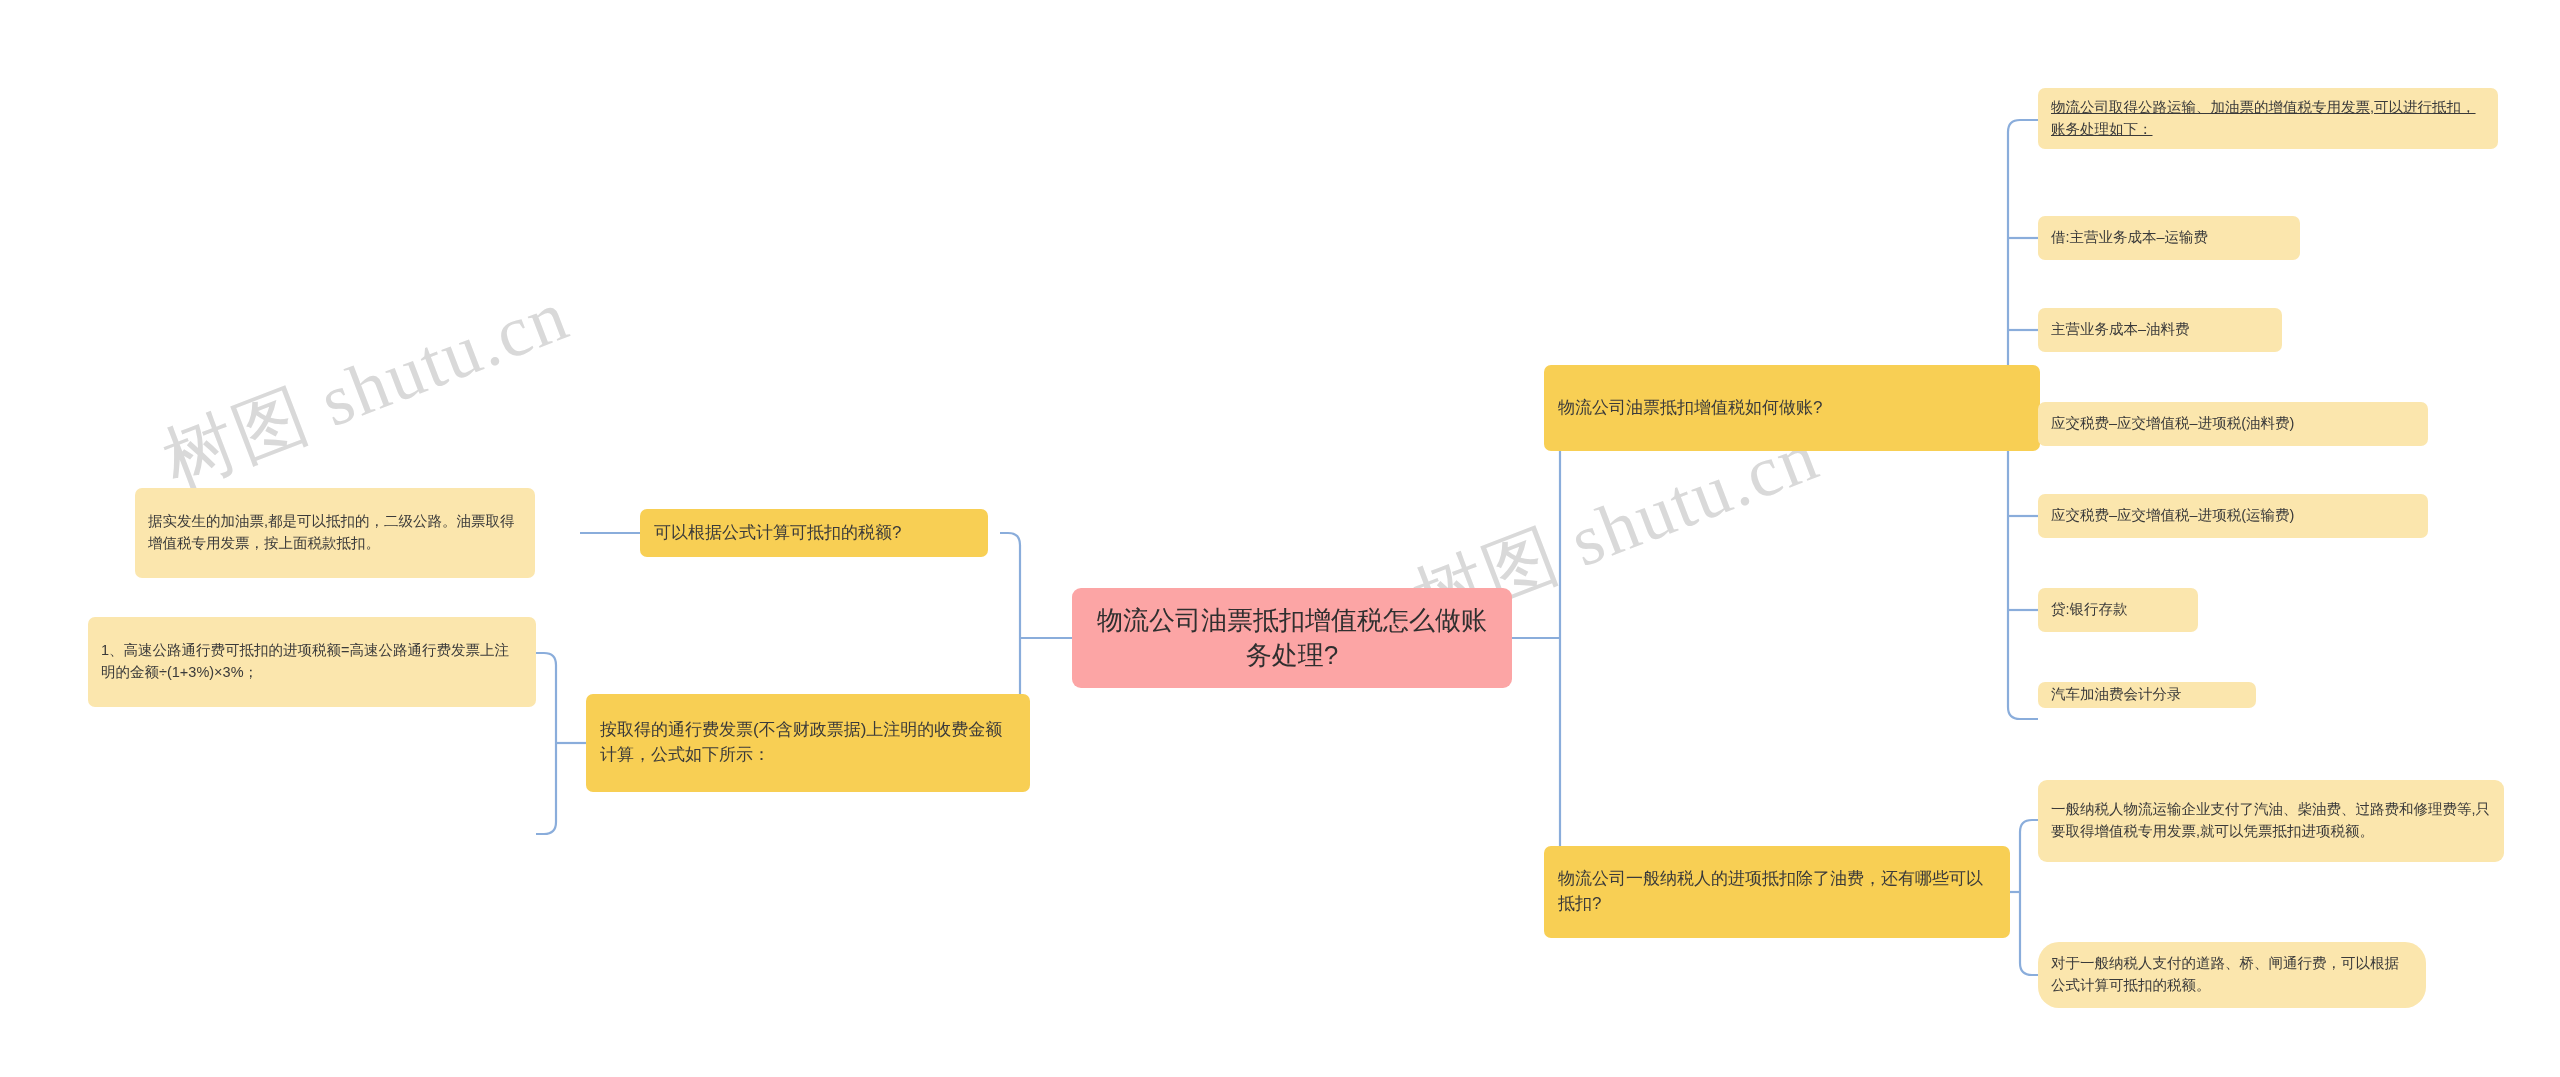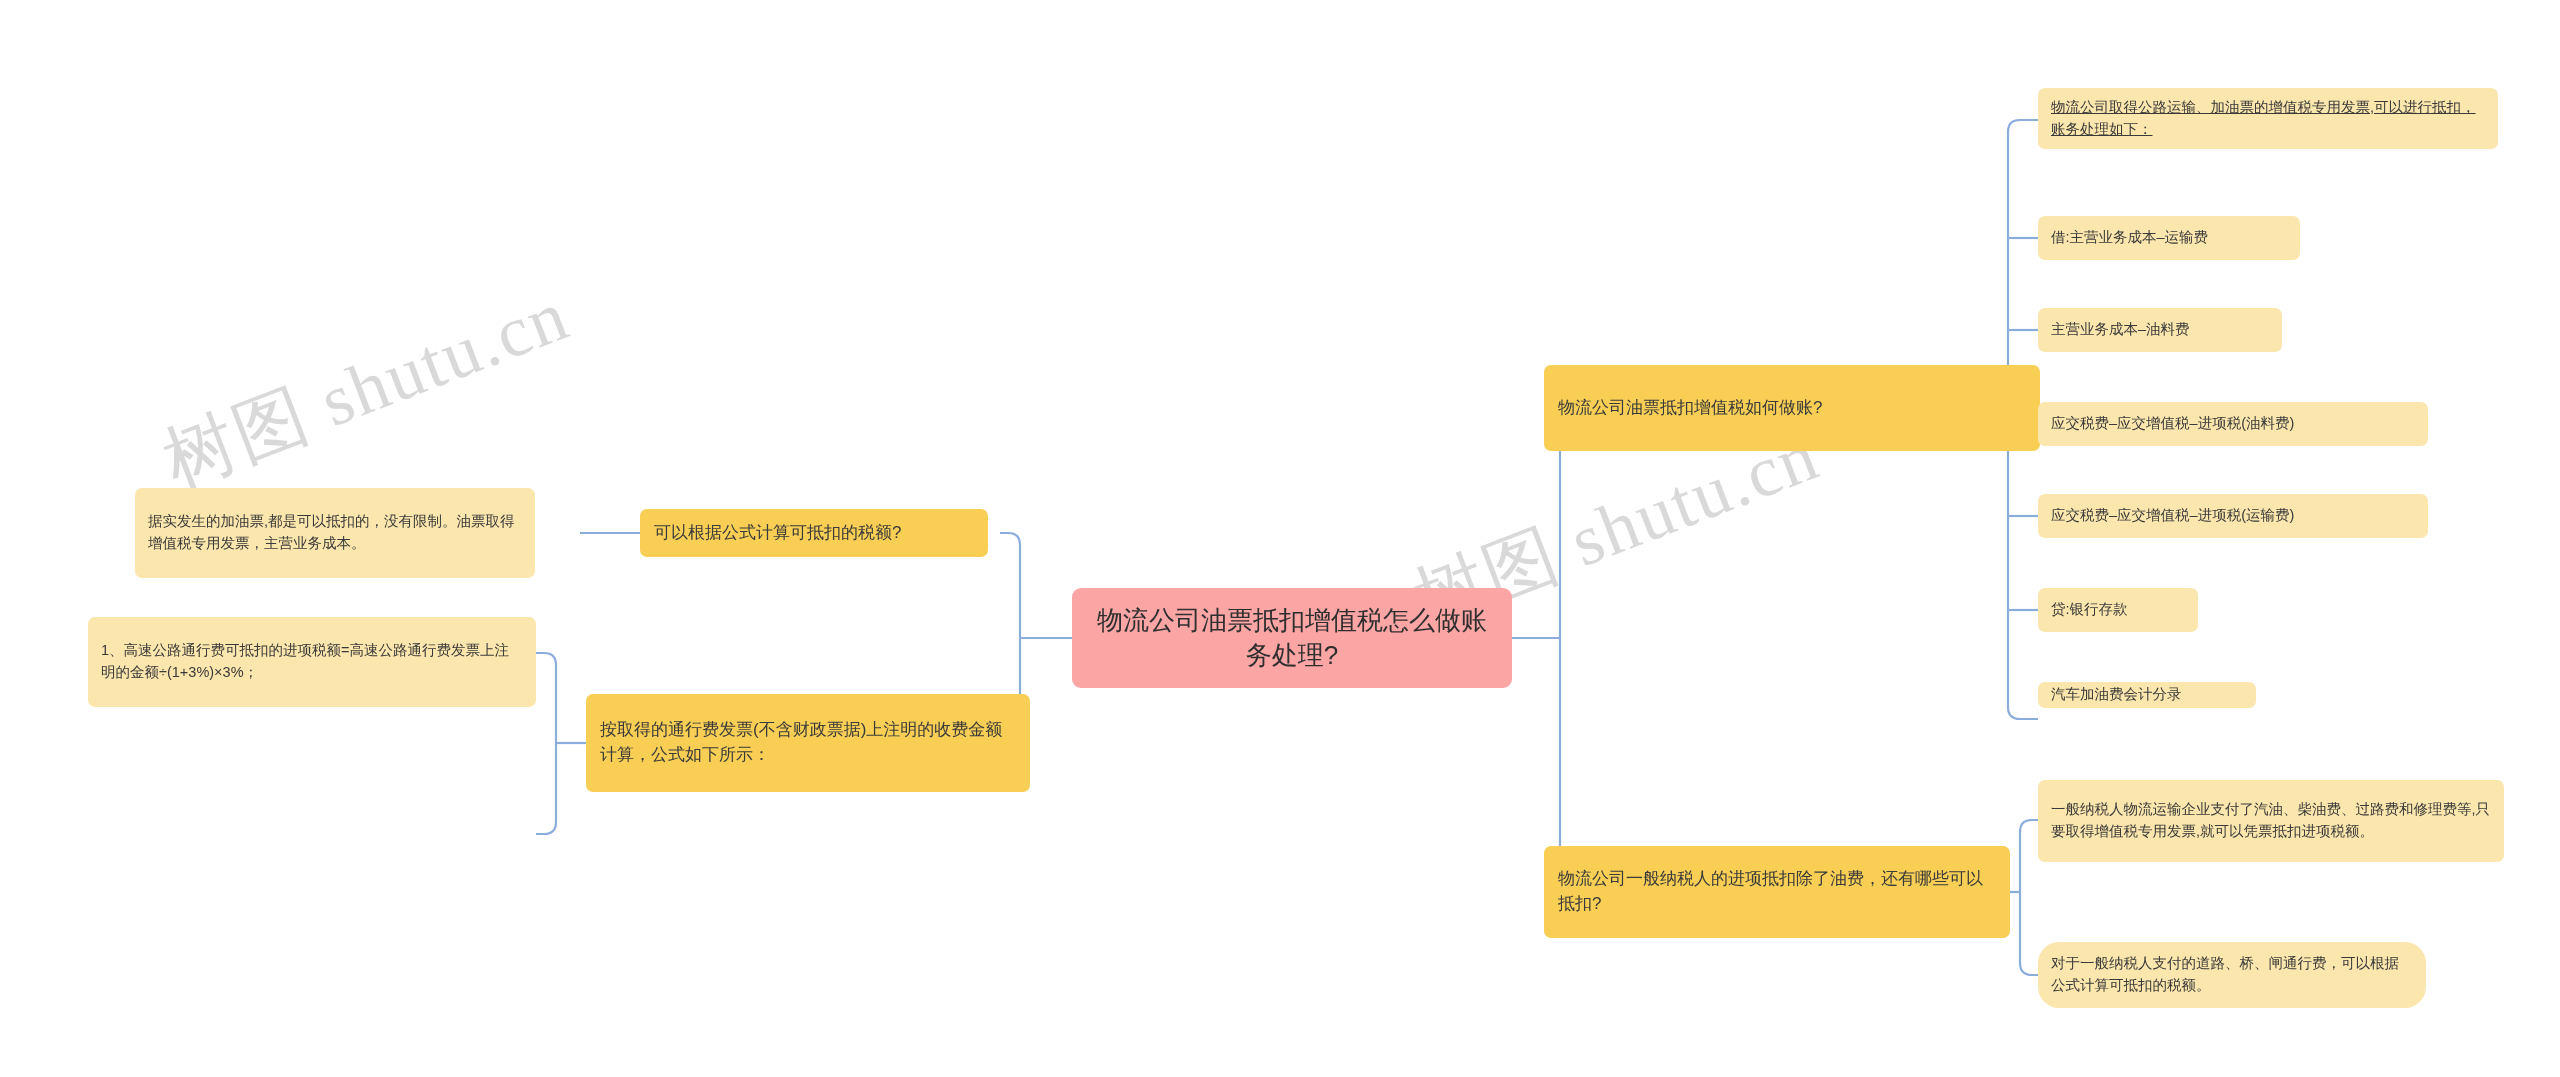--- a/index.html
+++ b/index.html
@@ -130,21 +130,21 @@
     <path d="M2010,892 L2020,892"></path>
     <path d="M2020,832 L2020,963"></path>
     <path d="M2020,832 q0,-12 12,-12 L2038,820"></path>
     <path d="M2020,963 q0,12 12,12 L2038,975"></path>
   </svg>
 
   <div class="node node-root" style="left:1072px; top:588px; width:440px; height:100px;">物流公司油票抵扣增值税怎么做账务处理?</div>
 
   <div class="node node-branch" style="left:640px; top:509px; width:348px; height:48px;">可以根据公式计算可抵扣的税额?</div>
 
-  <div class="node node-leaf" style="left:135px; top:488px; width:400px; height:90px;">据实发生的加油票,都是可以抵扣的，没有限制。油票取得增值税专用发票，主营业务成本。</div>
+  <div class="node node-leaf" style="left:135px; top:488px; width:400px; height:90px;">据实发生的加油票,都是可以抵扣的，二级公路。油票取得增值税专用发票，按上面税款抵扣。</div>
 
   <div class="node node-branch" style="left:586px; top:694px; width:444px; height:98px;">按取得的通行费发票(不含财政票据)上注明的收费金额计算，公式如下所示：</div>
 
   <div class="node node-leaf" style="left:88px; top:617px; width:448px; height:90px;">1、高速公路通行费可抵扣的进项税额=高速公路通行费发票上注明的金额÷(1+3%)×3%；</div>
 
 
   <div class="node node-branch" style="left:1544px; top:365px; width:496px; height:86px;">物流公司油票抵扣增值税如何做账?</div>
 
   <div class="node node-leaf" style="left:2038px; top:88px; width:460px; height:61px;text-decoration:underline;">物流公司取得公路运输、加油票的增值税专用发票,可以进行抵扣，账务处理如下：</div>
 
@@ -155,17 +155,17 @@
   <div class="node node-leaf" style="left:2038px; top:402px; width:390px; height:44px;">应交税费–应交增值税–进项税(油料费)</div>
 
   <div class="node node-leaf" style="left:2038px; top:494px; width:390px; height:44px;">应交税费–应交增值税–进项税(运输费)</div>
 
   <div class="node node-leaf" style="left:2038px; top:588px; width:160px; height:44px;">贷:银行存款</div>
 
   <div class="node node-leaf" style="left:2038px; top:682px; width:218px; height:26px;">汽车加油费会计分录</div>
 
   <div class="node node-branch" style="left:1544px; top:846px; width:466px; height:92px;">物流公司一般纳税人的进项抵扣除了油费，还有哪些可以抵扣?</div>
 
-  <div class="node node-leaf" style="left:2038px; top:780px; width:466px; height:82px;">一般纳税人物流运输企业支付了汽油、柴油费、过路费和修理费等,只要取得增值税专用发票,就可以凭票抵扣进项税额。</div>
+  <div class="node node-leaf" style="left:2038px; top:780px; width:466px; height:82px;border-radius:9px;">一般纳税人物流运输企业支付了汽油、柴油费、过路费和修理费等,只要取得增值税专用发票,就可以凭票抵扣进项税额。</div>
 
   <div class="node node-leaf" style="left:2038px; top:942px; width:388px; height:66px;border-radius:21px;">对于一般纳税人支付的道路、桥、闸通行费，可以根据公式计算可抵扣的税额。</div>
 
 </div>
 
 </body></html>

